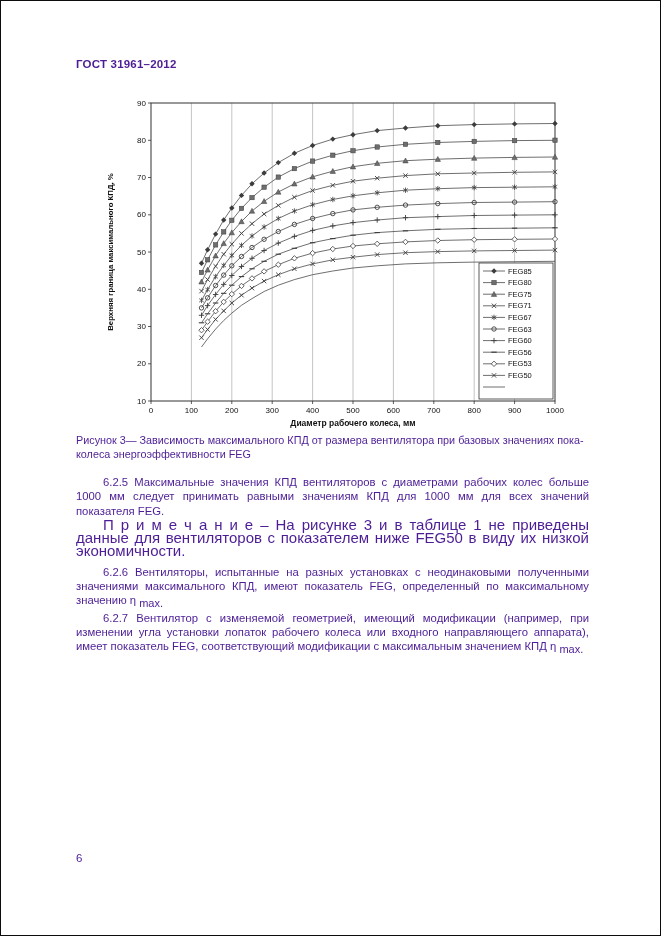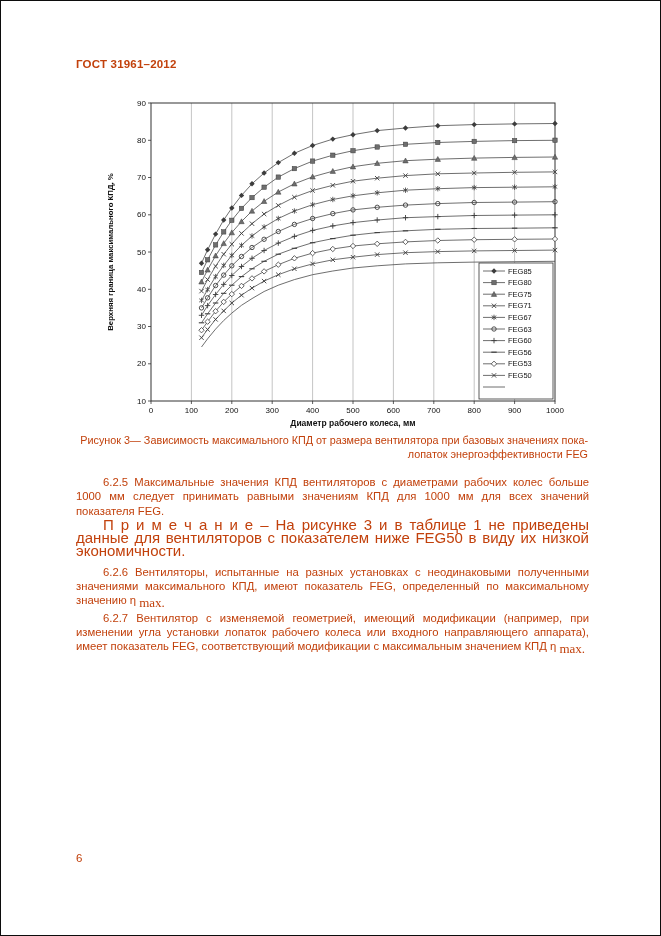--- a/index.html
+++ b/index.html
@@ -1,39 +1,39 @@
 <!DOCTYPE html>
 <html><head>
 <meta charset="utf-8">
 <style>
   * { margin:0; padding:0; box-sizing:border-box; }
   html,body { background:#9a9a9a; }
   body { font-family:"Liberation Sans", sans-serif; }
   .page {
     position:relative; width:661px; height:936px; margin:0 auto;
-    background:#ffffff; border:1px solid #0c0c0c; overflow:hidden; color:#c2410c;
+    background:#ffffff; border:1px solid #0c0c0c; overflow:hidden; color:#4c1d95;
   }
   .doc-header {
     position:absolute; left:75px; top:57px;
     font-size:11.5px; font-weight:bold; letter-spacing:0.2px;
   }
   .chart-block { position:absolute; left:102px; top:88px; width:470px; height:350px; }
   .chart-block svg { width:470px; height:350px; font-family:"Liberation Sans", sans-serif; }
   .figure-caption {
     position:absolute; left:75px; top:432px; width:512px;
-    text-align:right; font-size:10.8px; line-height:14px;
+    text-align:left; font-size:10.8px; line-height:14px;
   }
   .doc-text {
     position:absolute; left:75px; top:474px; width:513px;
     font-size:11.3px; line-height:14.3px; text-align:justify;
   }
   .doc-text p { text-indent:27px; }
   .doc-text p.para { }
   .doc-text p.note { font-size:15px; line-height:13.2px; margin-bottom:7px; }
-  sub { font-size:13px;font-family:Liberation Serif, serif; }
+  sub { font-size:11px; }
   .page-number { position:absolute; left:75px; top:851px; font-size:11.5px; }
 </style>
 </head>
 <body>
 
 <div class="page">
 
   <div class="doc-header">ГОСТ 31961–2012</div>
 
   <div class="chart-block">
@@ -321,21 +321,21 @@
         <text x="405" y="277.4" font-size="7.5" fill="#111">FEG53</text>
         <line x1="380" y1="286.4" x2="402" y2="286.4" stroke="#4a4a4a" stroke-width="0.8"></line>
         <path d="M388.8 284.2L393.2 288.6M388.8 288.6L393.2 284.2" stroke="#3c3c3c" stroke-width="0.9" fill="none"></path>
         <text x="405" y="289.0" font-size="7.5" fill="#111">FEG50</text>
         <line x1="380" y1="298.0" x2="402" y2="298.0" stroke="#4a4a4a" stroke-width="0.8"></line>
       </svg>
   </div>
 
   <div class="figure-caption">
     <div>Рисунок 3— Зависимость максимального КПД от размера вентилятора при базовых значениях пока-</div>
-    <div>лопаток энергоэффективности FEG</div>
+    <div>колеса энергоэффективности FEG</div>
   </div>
 
   <div class="doc-text">
     <p class="para">6.2.5 Максимальные значения КПД вентиляторов с диаметрами рабочих колес больше 1000 мм следует принимать равными значениям КПД  для 1000 мм для всех значений показателя FEG.</p>
     <p class="note">П р и м е ч а н и е – На рисунке 3 и в таблице 1 не приведены данные для вентиляторов с показателем ниже FEG50 в виду их низкой экономичности.</p>
     <p><span>6.2.6 Вентиляторы, испытанные на разных установках с неодинаковыми полученными значениями максимального КПД, имеют показатель FEG, определенный по максимальному значению η </span><sub>max.</sub></p>
     <p><span>6.2.7 Вентилятор с изменяемой геометрией, имеющий модификации (например, при изменении угла установки лопаток рабочего колеса или входного направляющего аппарата), имеет показатель FEG, соответствующий модификации с максимальным значением КПД η </span><sub>max.</sub></p>
   </div>
 
   <div class="page-number">6</div>

